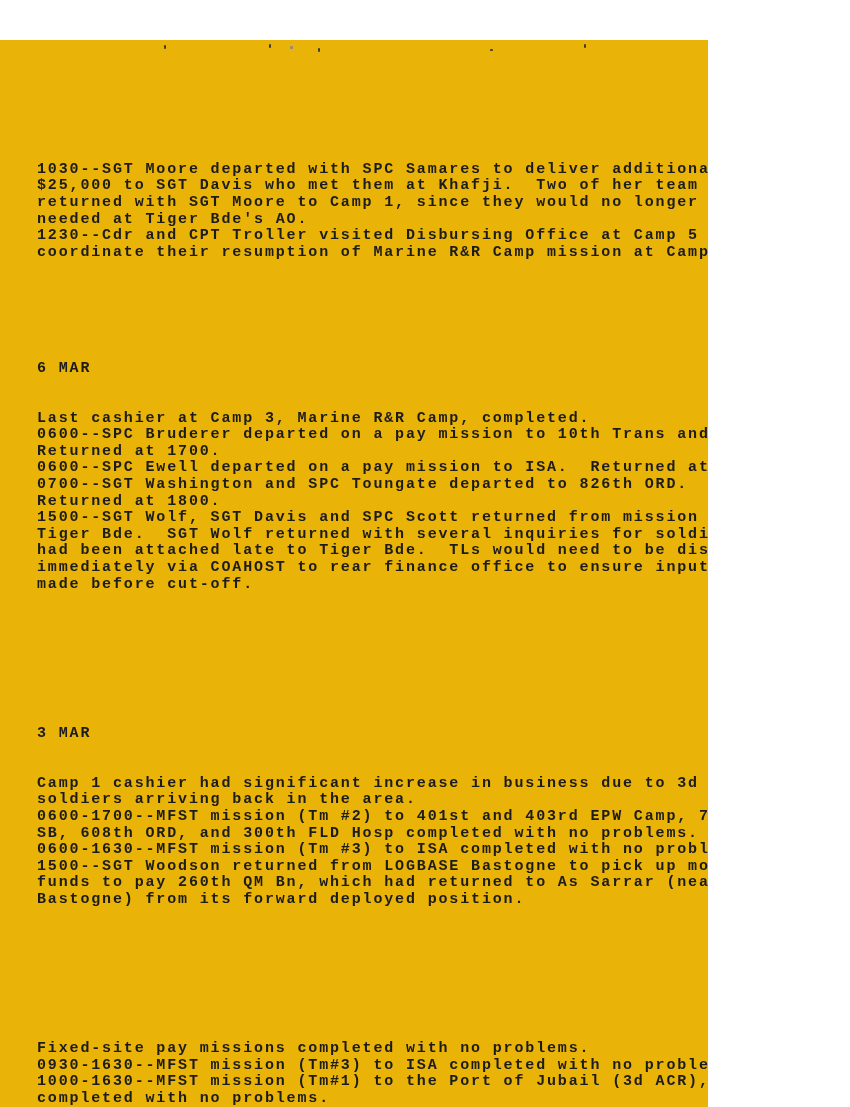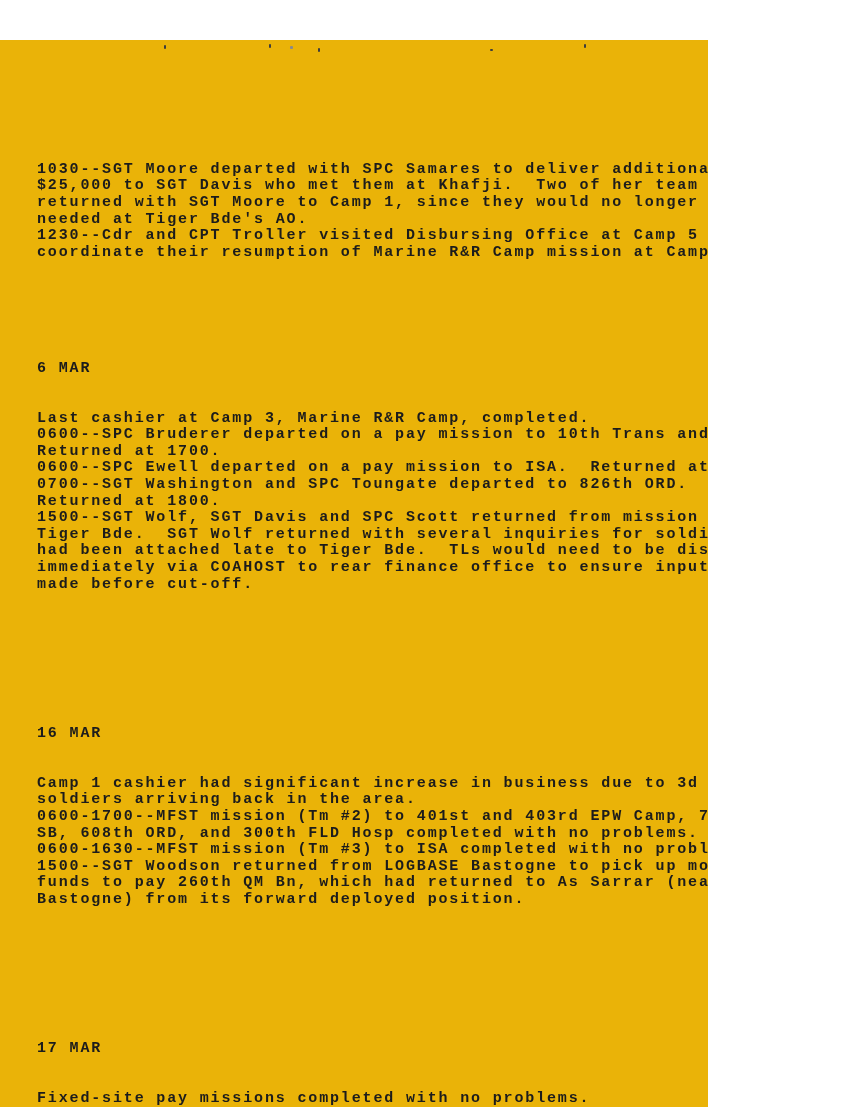--- a/index.html
+++ b/index.html
@@ -72,33 +72,32 @@
 0700--SGT Washington and SPC Toungate departed to 826th ORD.
 Returned at 1800.
 1500--SGT Wolf, SGT Davis and SPC Scott returned from mission to
 Tiger Bde.  SGT Wolf returned with several inquiries for soldiers who
 had been attached late to Tiger Bde.  TLs would need to be dispatched
 immediately via COAHOST to rear finance office to ensure inputs are
 made before cut-off.</div>
     </div>
 
     <div class="block">
-      <div class="date-heading">16 MAR</div>
+      <div class="date-heading">3 MAR</div>
       <div class="section-lines">Camp 1 cashier had significant increase in business due to 3d ACR
 soldiers arriving back in the area.
 0600-1700--MFST mission (Tm #2) to 401st and 403rd EPW Camp, 724th
 SB, 608th ORD, and 300th FLD Hosp completed with no problems.
 0600-1630--MFST mission (Tm #3) to ISA completed with no problems.
 1500--SGT Woodson returned from LOGBASE Bastogne to pick up more
 funds to pay 260th QM Bn, which had returned to As Sarrar (near
 Bastogne) from its forward deployed position.</div>
     </div>
 
     <div class="block">
-      <div class="date-heading">17 MAR</div>
       <div class="section-lines">Fixed-site pay missions completed with no problems.
 0930-1630--MFST mission (Tm#3) to ISA completed with no problems.
 1000-1630--MFST mission (Tm#1) to the Port of Jubail (3d ACR),
 completed with no problems.
 1300--Cdr and CPT Troller departed for 18th CFG compound to meet with
 S-1 and S-3 who had just relocated there from KKMC.  Discussed
 hand-off of general support missions and redeployment issues.
 COL Baer informed that 1LT Denham would be pulled to replace LT
 Rohloff as the ARCENT FAO Disbursing Operations Officer and that 2LT
 Demay would fill in until our departure from theater.  LT Newsome

